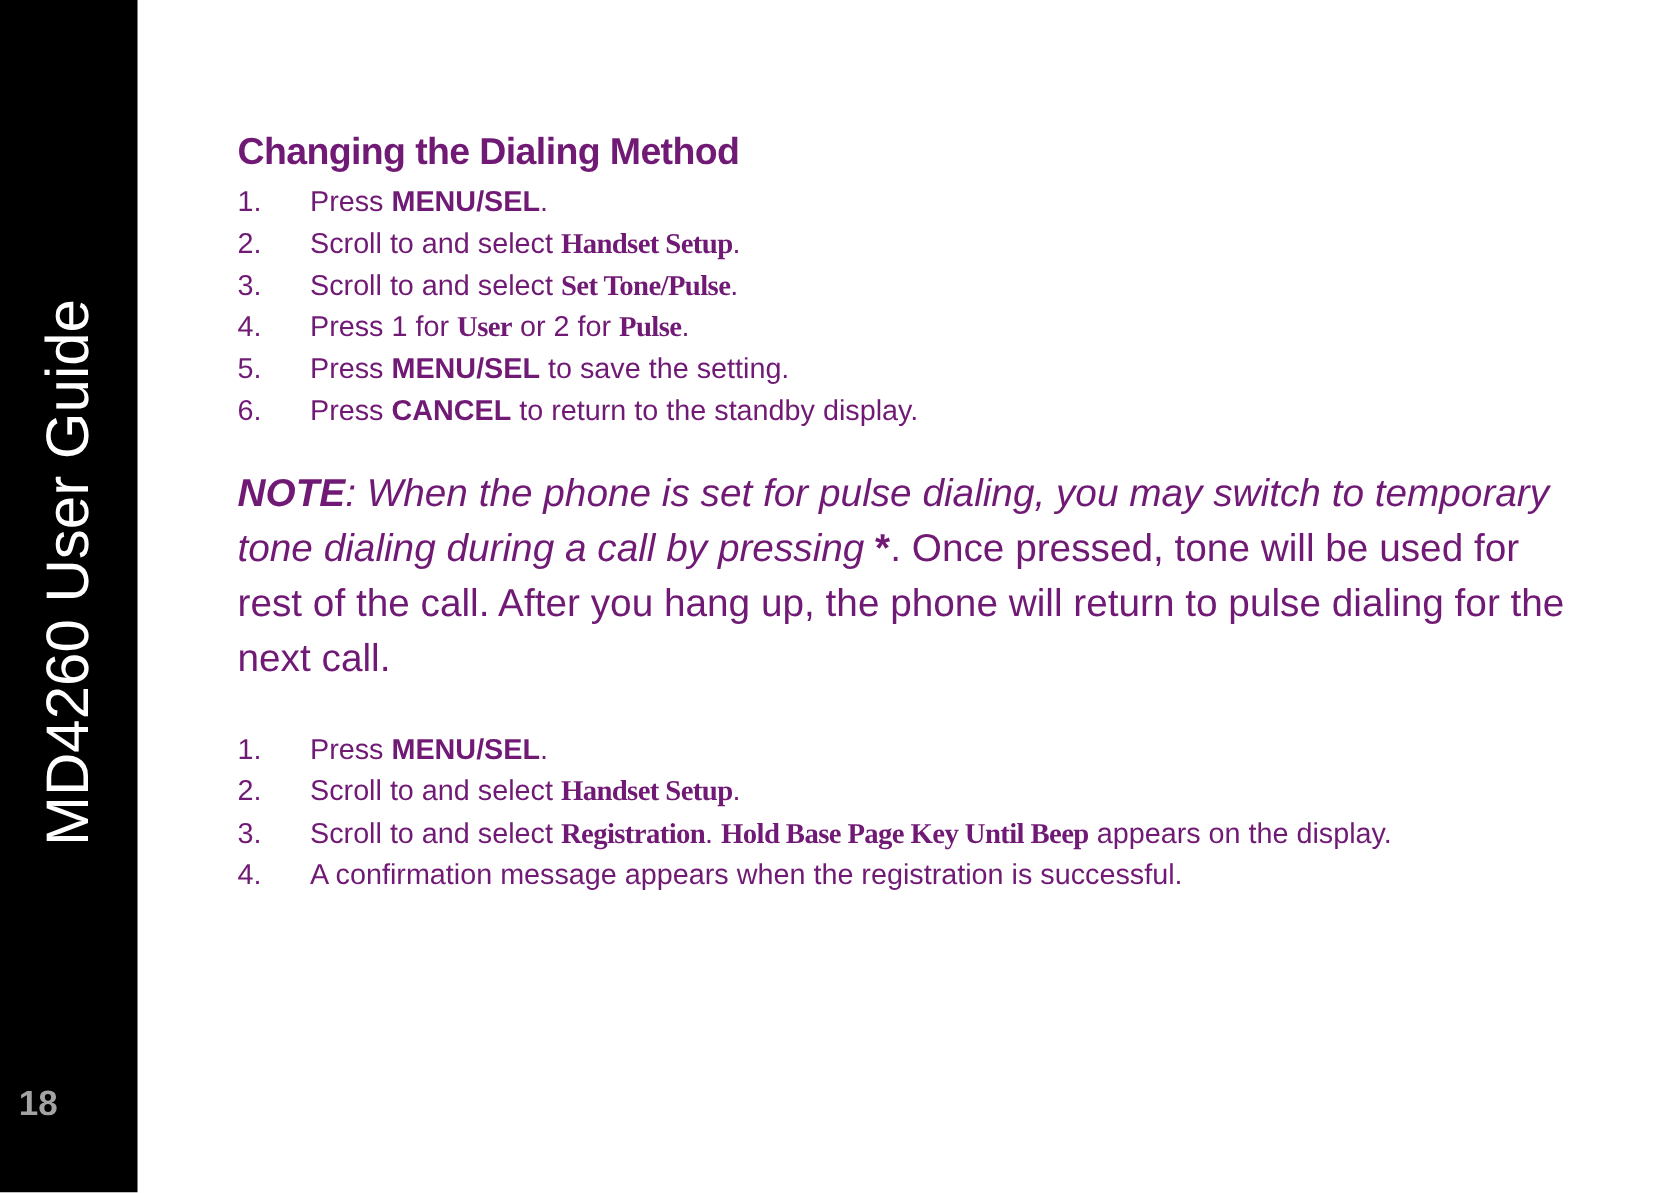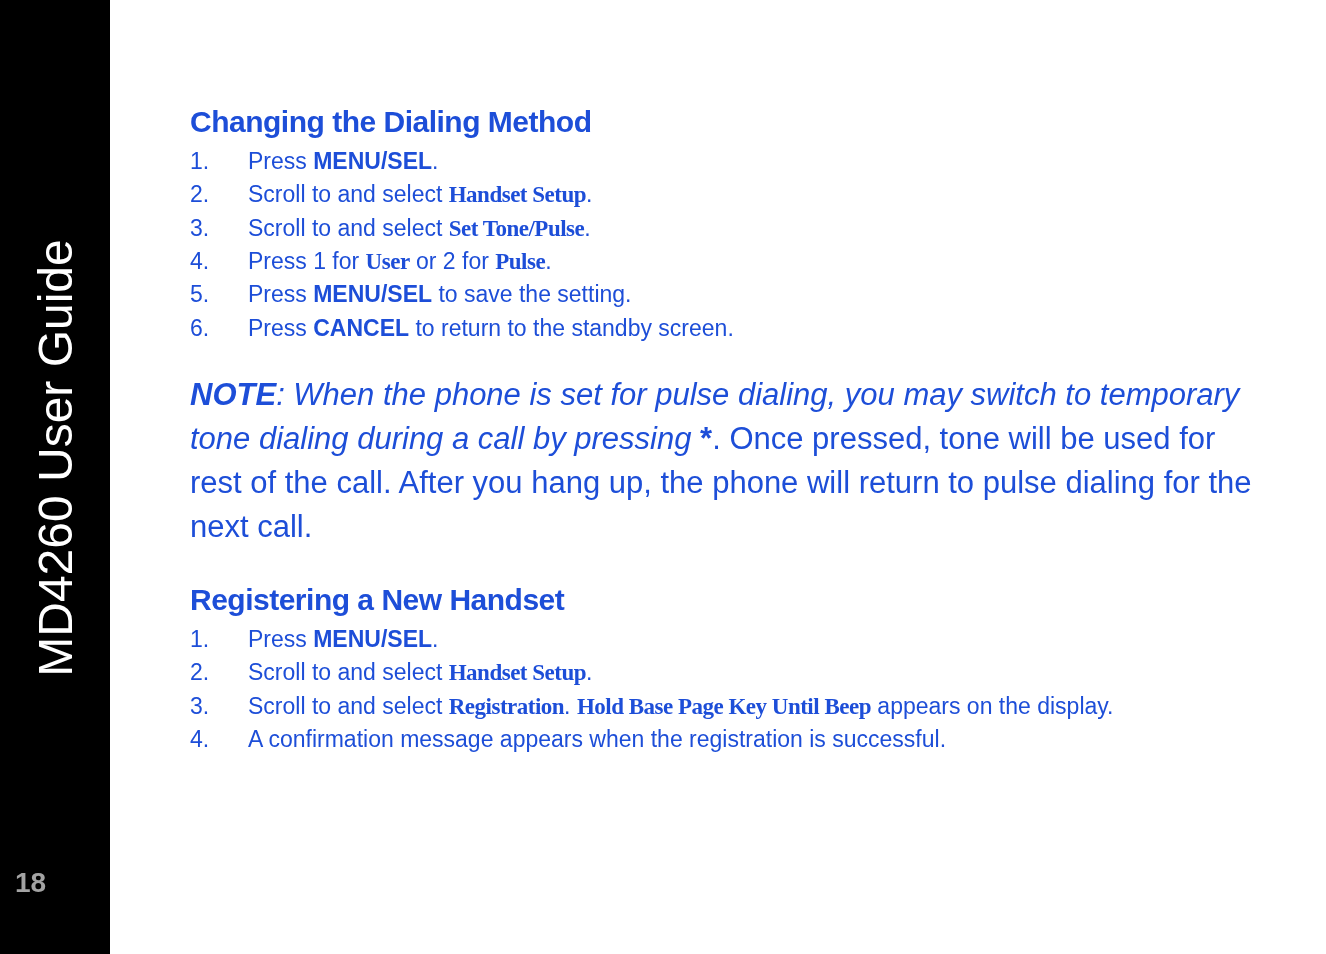--- a/index.html
+++ b/index.html
@@ -37,21 +37,21 @@
       position: absolute;
       bottom: 55px;
       left: 15px;
       font-size: 28px;
       font-weight: bold;
       color: #a3a3a3;
     }
     .content {
       padding: 105px 70px 50px 80px;
       flex: 1;
-      color: #1d4ed8;
+      color: #701a75;
     }
     .section-heading {
       font-size: 30px;
       font-weight: 900;
       margin-bottom: 6px;
       letter-spacing: -0.5px;
     }
     .steps {
       list-style: none;
       counter-reset: step;
@@ -119,30 +119,29 @@
     <li>
       <span>Scroll to and select </span><span class="display-font">Set Tone/Pulse</span><span>.</span>
     </li>
     <li>
       <span>Press 1 for </span><span class="display-font">User</span><span> or 2 for </span><span class="display-font">Pulse</span><span>.</span>
     </li>
     <li>
       <span>Press </span><span class="bold">MENU/SEL</span><span> to save the setting.</span>
     </li>
     <li>
-      <span>Press </span><span class="bold">CANCEL</span><span> to return to the standby screen.</span>
+      <span>Press </span><span class="bold">CANCEL</span><span> to return to the standby display.</span>
     </li>
   </ol>
 
   <p class="note-block">
     <span class="note-label">NOTE</span><span style="font-style:italic;">: When the phone is set for pulse dialing, you may switch to temporary tone dialing during a call by pressing </span><span class="bold">*</span><span>. Once pressed, tone will be used for rest of the call. After you hang up, the phone will return to pulse dialing for the next call.</span>
   </p>
 
   <div class="section2">
-    <h2 class="section-heading">Registering a New Handset</h2>
     <ol class="steps">
       <li>
         <span>Press </span><span class="bold">MENU/SEL</span><span>.</span>
       </li>
       <li>
         <span>Scroll to and select </span><span class="display-font">Handset Setup</span><span>.</span>
       </li>
       <li>
         <span>Scroll to and select </span><span class="display-font">Registration</span><span>. </span><span class="display-font">Hold Base Page Key Until Beep</span><span> appears on the display.</span>
       </li>

